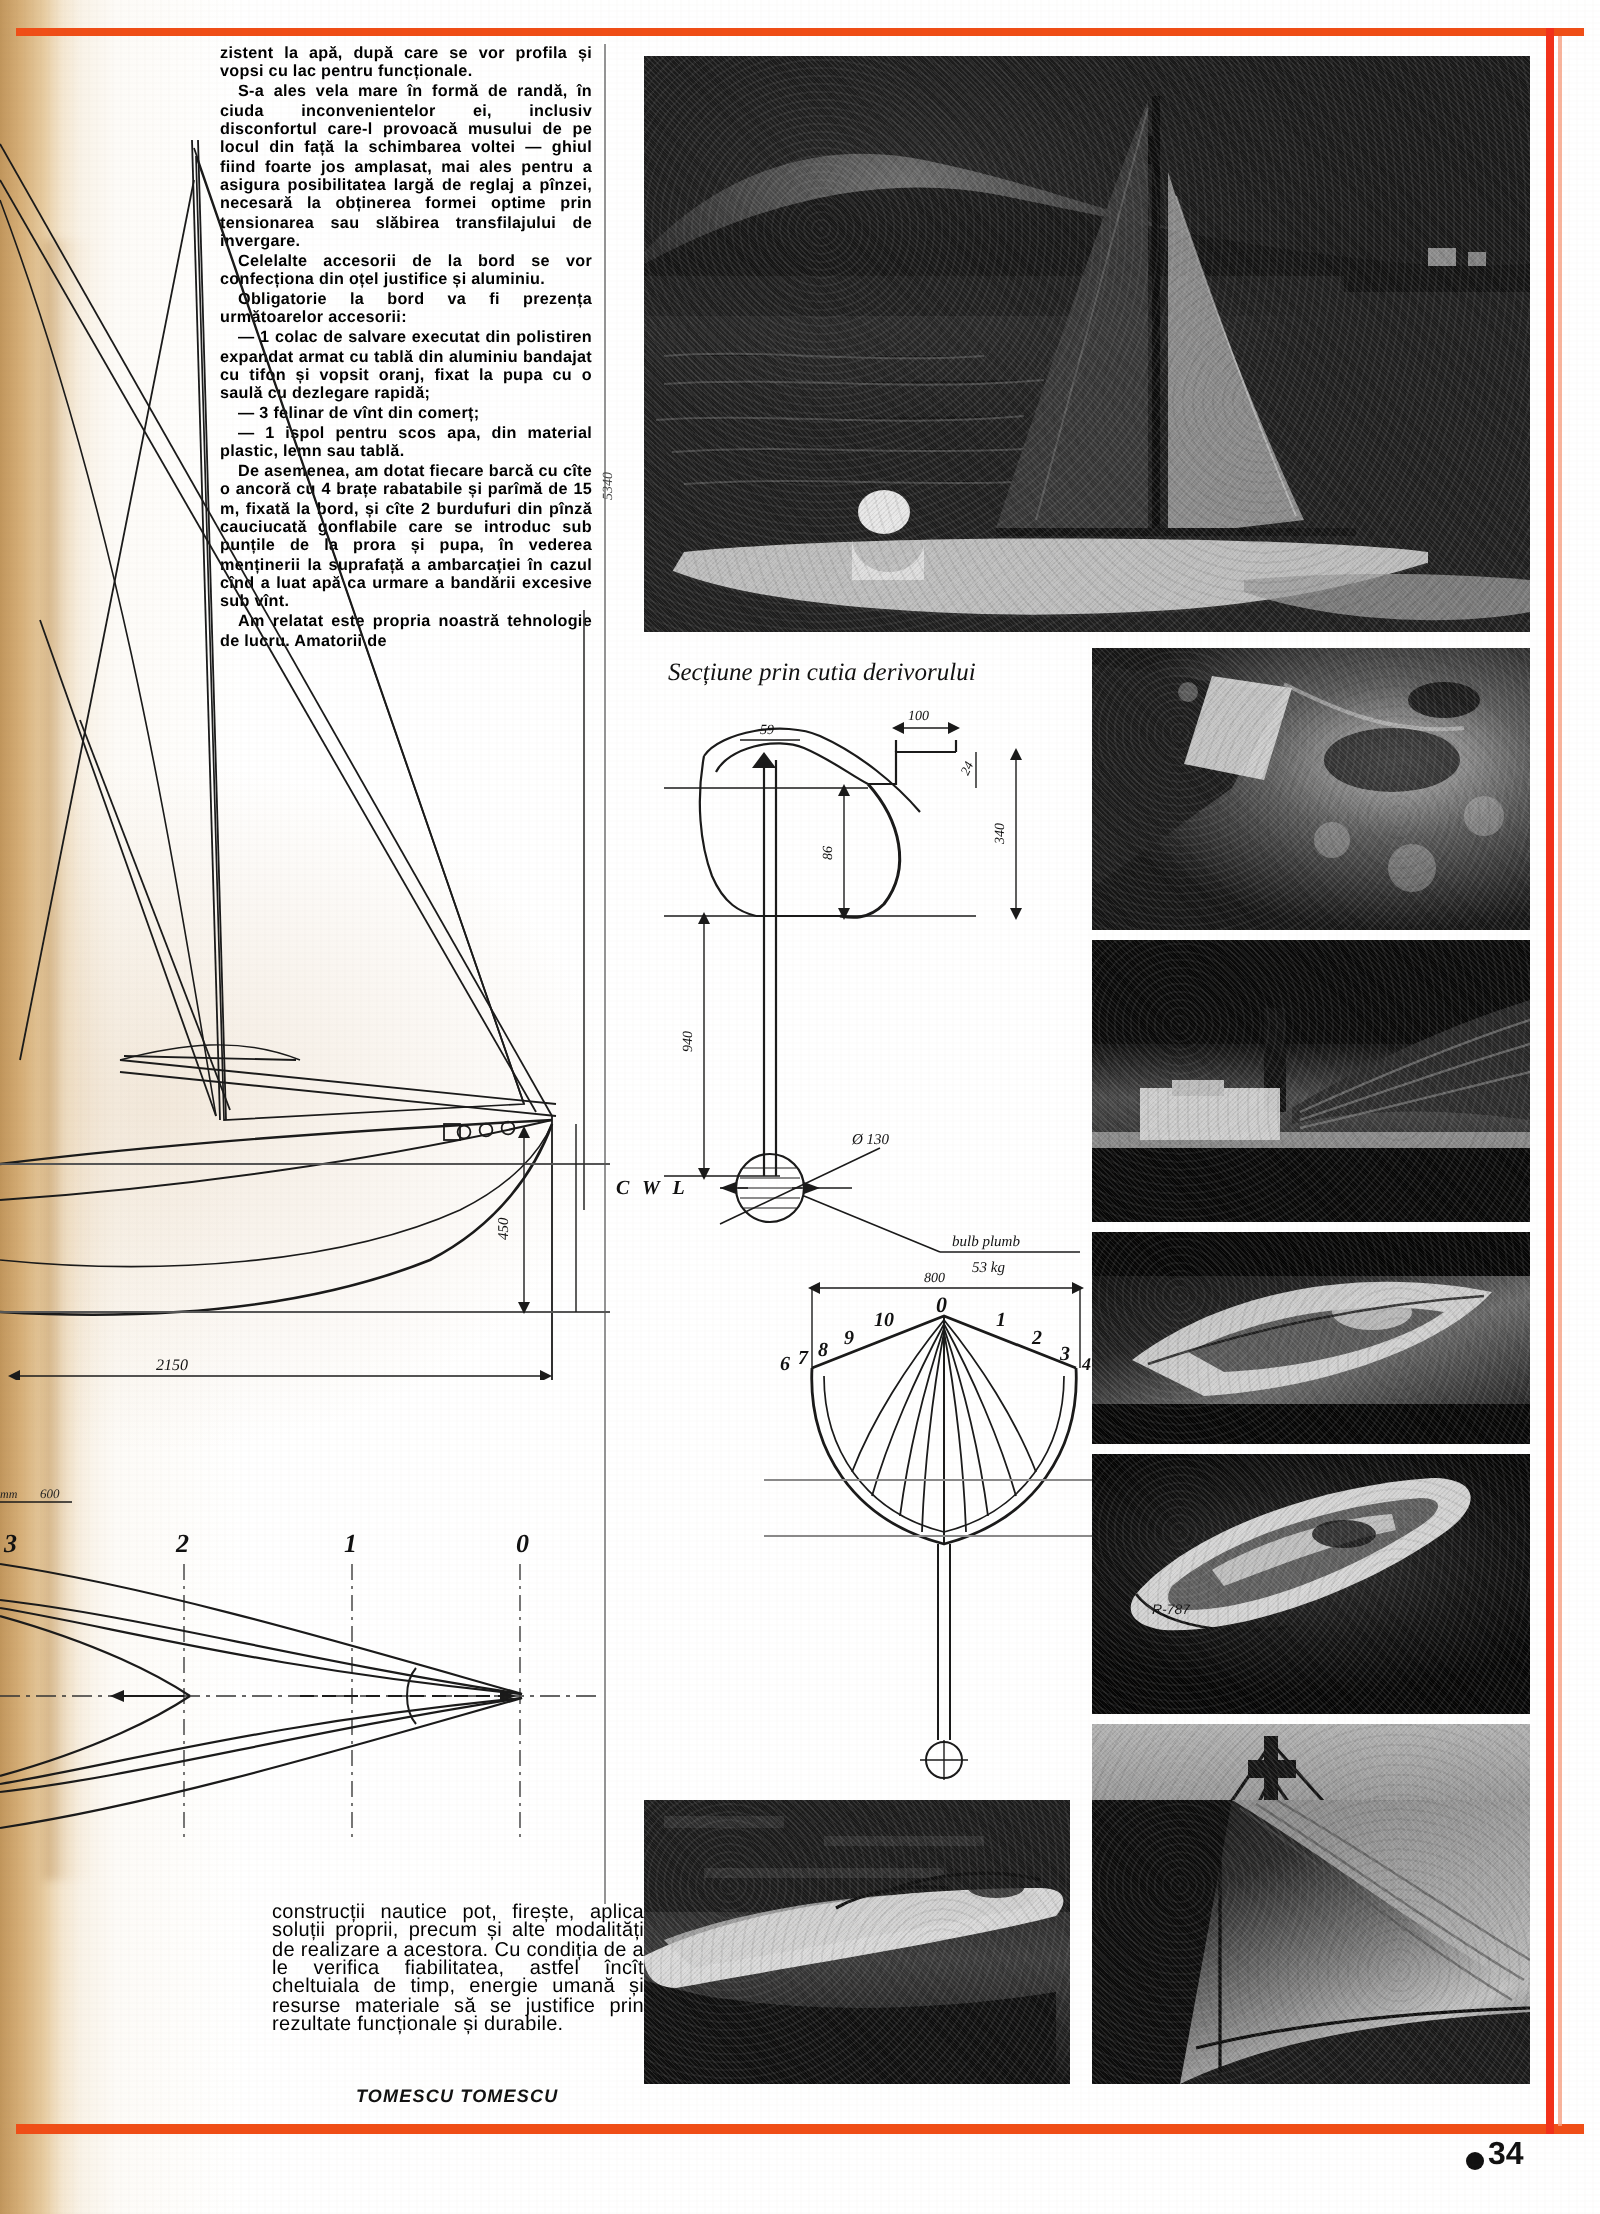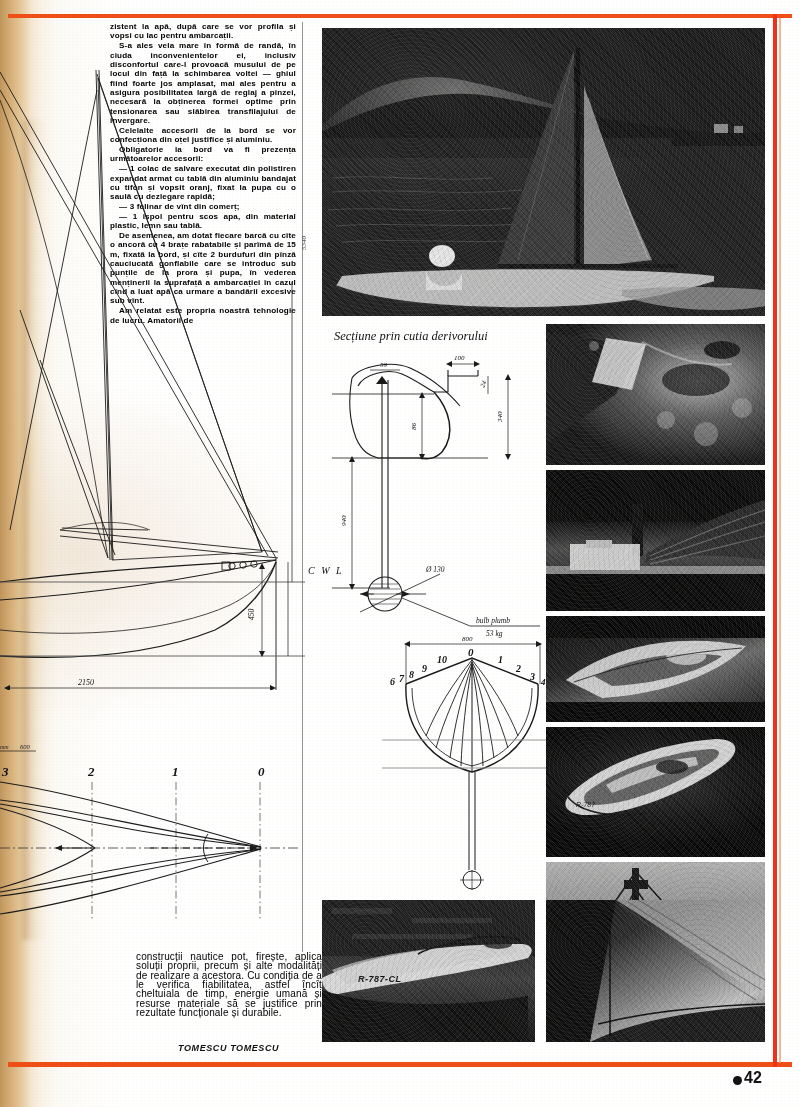--- a/index.html
+++ b/index.html
@@ -83,55 +83,55 @@
       repeating-linear-gradient(-45deg, rgba(0,0,0,.22) 0 .6px, rgba(0,0,0,0) .6px 1.7px);
   }
   .noise{
     position:absolute;inset:0;pointer-events:none;opacity:.25;
     background-image:
       repeating-radial-gradient(circle at 20% 30%, rgba(255,255,255,.20) 0 1px, rgba(0,0,0,0) 1px 4px),
       repeating-radial-gradient(circle at 70% 60%, rgba(0,0,0,.25) 0 1px, rgba(0,0,0,0) 1px 5px);
   }
   .regno{
     position:absolute;font-family:"Liberation Sans",sans-serif;
-    font-weight:700;font-style:italic;color:#111;font-size:9px;letter-spacing:.5px;
+    font-weight:700;font-style:italic;color:#111;font-size:9px;letter-spacing:.5px;margin-top:29px;
   }
 </style>
 </head>
 <body>
 
 <div id="page"></div>
 <div class="gutter"></div>
 <div class="gutter2"></div>
 
 <div class="frame-top"></div>
 <div class="frame-bottom"></div>
 <div class="frame-right"></div>
 <div class="frame-right2"></div>
 
 <div class="colrule"></div>
 <div id="textcol">
-  <p class="noind">zistent la apă, după care se vor profila și vopsi cu lac pentru ambarcații.</p>
+  <p class="noind">zistent la apă, după care se vor profila și vopsi cu lac pentru funcționale.</p>
   <p>S-a ales vela mare în formă de randă, în ciuda inconvenientelor ei, inclusiv disconfortul care-l provoacă musului de pe locul din față la schimbarea voltei — ghiul fiind foarte jos amplasat, mai ales pentru a asigura posibilitatea largă de reglaj a pînzei, necesară la obținerea formei optime prin tensionarea sau slăbirea transfilajului de invergare.</p>
   <p>Celelalte accesorii de la bord se vor confecționa din oțel justifice și aluminiu.</p>
   <p>Obligatorie la bord va fi prezența următoarelor accesorii:</p>
   <p class="dash">— 1 colac de salvare executat din polistiren expandat armat cu tablă din aluminiu bandajat cu tifon și vopsit oranj, fixat la pupa cu o saulă cu dezlegare rapidă;</p>
   <p class="dash">— 3 felinar de vînt din comerț;</p>
   <p class="dash">— 1 ispol pentru scos apa, din material plastic, lemn sau tablă.</p>
   <p>De asemenea, am dotat fiecare barcă cu cîte o ancoră cu 4 brațe rabatabile și parîmă de 15 m, fixată la bord, și cîte 2 burdufuri din pînză cauciucată gonflabile care se introduc sub punțile de la prora și pupa, în vederea menținerii la suprafață a ambarcației în cazul cînd a luat apă ca urmare a bandării excesive sub vînt.</p>
   <p>Am relatat este propria noastră tehnologie de lucru. Amatorii de</p>
 </div>
 
 <div id="textcol2">
   <p>construcții nautice pot, firește, aplica soluții proprii, precum și alte modalități de realizare a acestora. Cu condiția de a le verifica fiabilitatea, astfel încît cheltuiala de timp, energie umană și resurse materiale să se justifice prin rezultate funcționale și durabile.</p>
 </div>
 <div class="byline">TOMESCU TOMESCU</div>
 
 <div class="pagedot"></div>
-<div class="pagenum">42</div>
+<div class="pagenum">34</div>
 
 <div class="draw" style="left:0px;top:60px;width:305px;height:630px;text-align:center;">
 <svg width="305" height="630" viewBox="0 0 305 630" xmlns="http://www.w3.org/2000/svg">
   <g fill="none" stroke="#1a1a1a" stroke-width="0.9">
 
     <line x1="96" y1="10" x2="110" y2="500"></line>
     <line x1="99" y1="10" x2="113" y2="500"></line>
 
     <line x1="97" y1="14" x2="262" y2="492"></line>
     <line x1="97" y1="30" x2="10" y2="470"></line>
@@ -179,21 +179,21 @@
 
   <g stroke="#1a1a1a" stroke-width="0.7">
     <line x1="6" y1="628" x2="274" y2="628"></line>
     <path d="M10 625 L4 628 L10 631" fill="#1a1a1a" stroke="none"></path>
     <path d="M270 625 L276 628 L270 631" fill="#1a1a1a" stroke="none"></path>
   </g>
   <text class="dwg-label" x="78" y="625" font-size="8" fill="#111" font-style="italic">2150</text>
 </svg>
 </div>
 
-<div class="draw" style="left:286px;top:282px;width:60px;height:300px;">
+<div class="draw" style="left:286px;top:305px;width:60px;height:300px;font-weight:bold;">
 <svg width="60" height="300" viewBox="0 0 60 300" xmlns="http://www.w3.org/2000/svg">
   <text class="dwg-label" x="22" y="292" font-size="10" fill="#111" font-style="italic" letter-spacing="2">C W L</text>
   <line x1="6" y1="0" x2="6" y2="300" stroke="#333" stroke-width="0.8"></line>
 </svg>
 </div>
 <div class="draw" style="left:294px;top:170px;width:22px;height:160px;">
 <svg width="22" height="160" viewBox="0 0 22 160" xmlns="http://www.w3.org/2000/svg">
   <text class="dwg-label" x="12" y="80" font-size="7" fill="#444" font-style="italic" transform="rotate(-90 12 80)">5340</text>
 </svg>
 </div>

